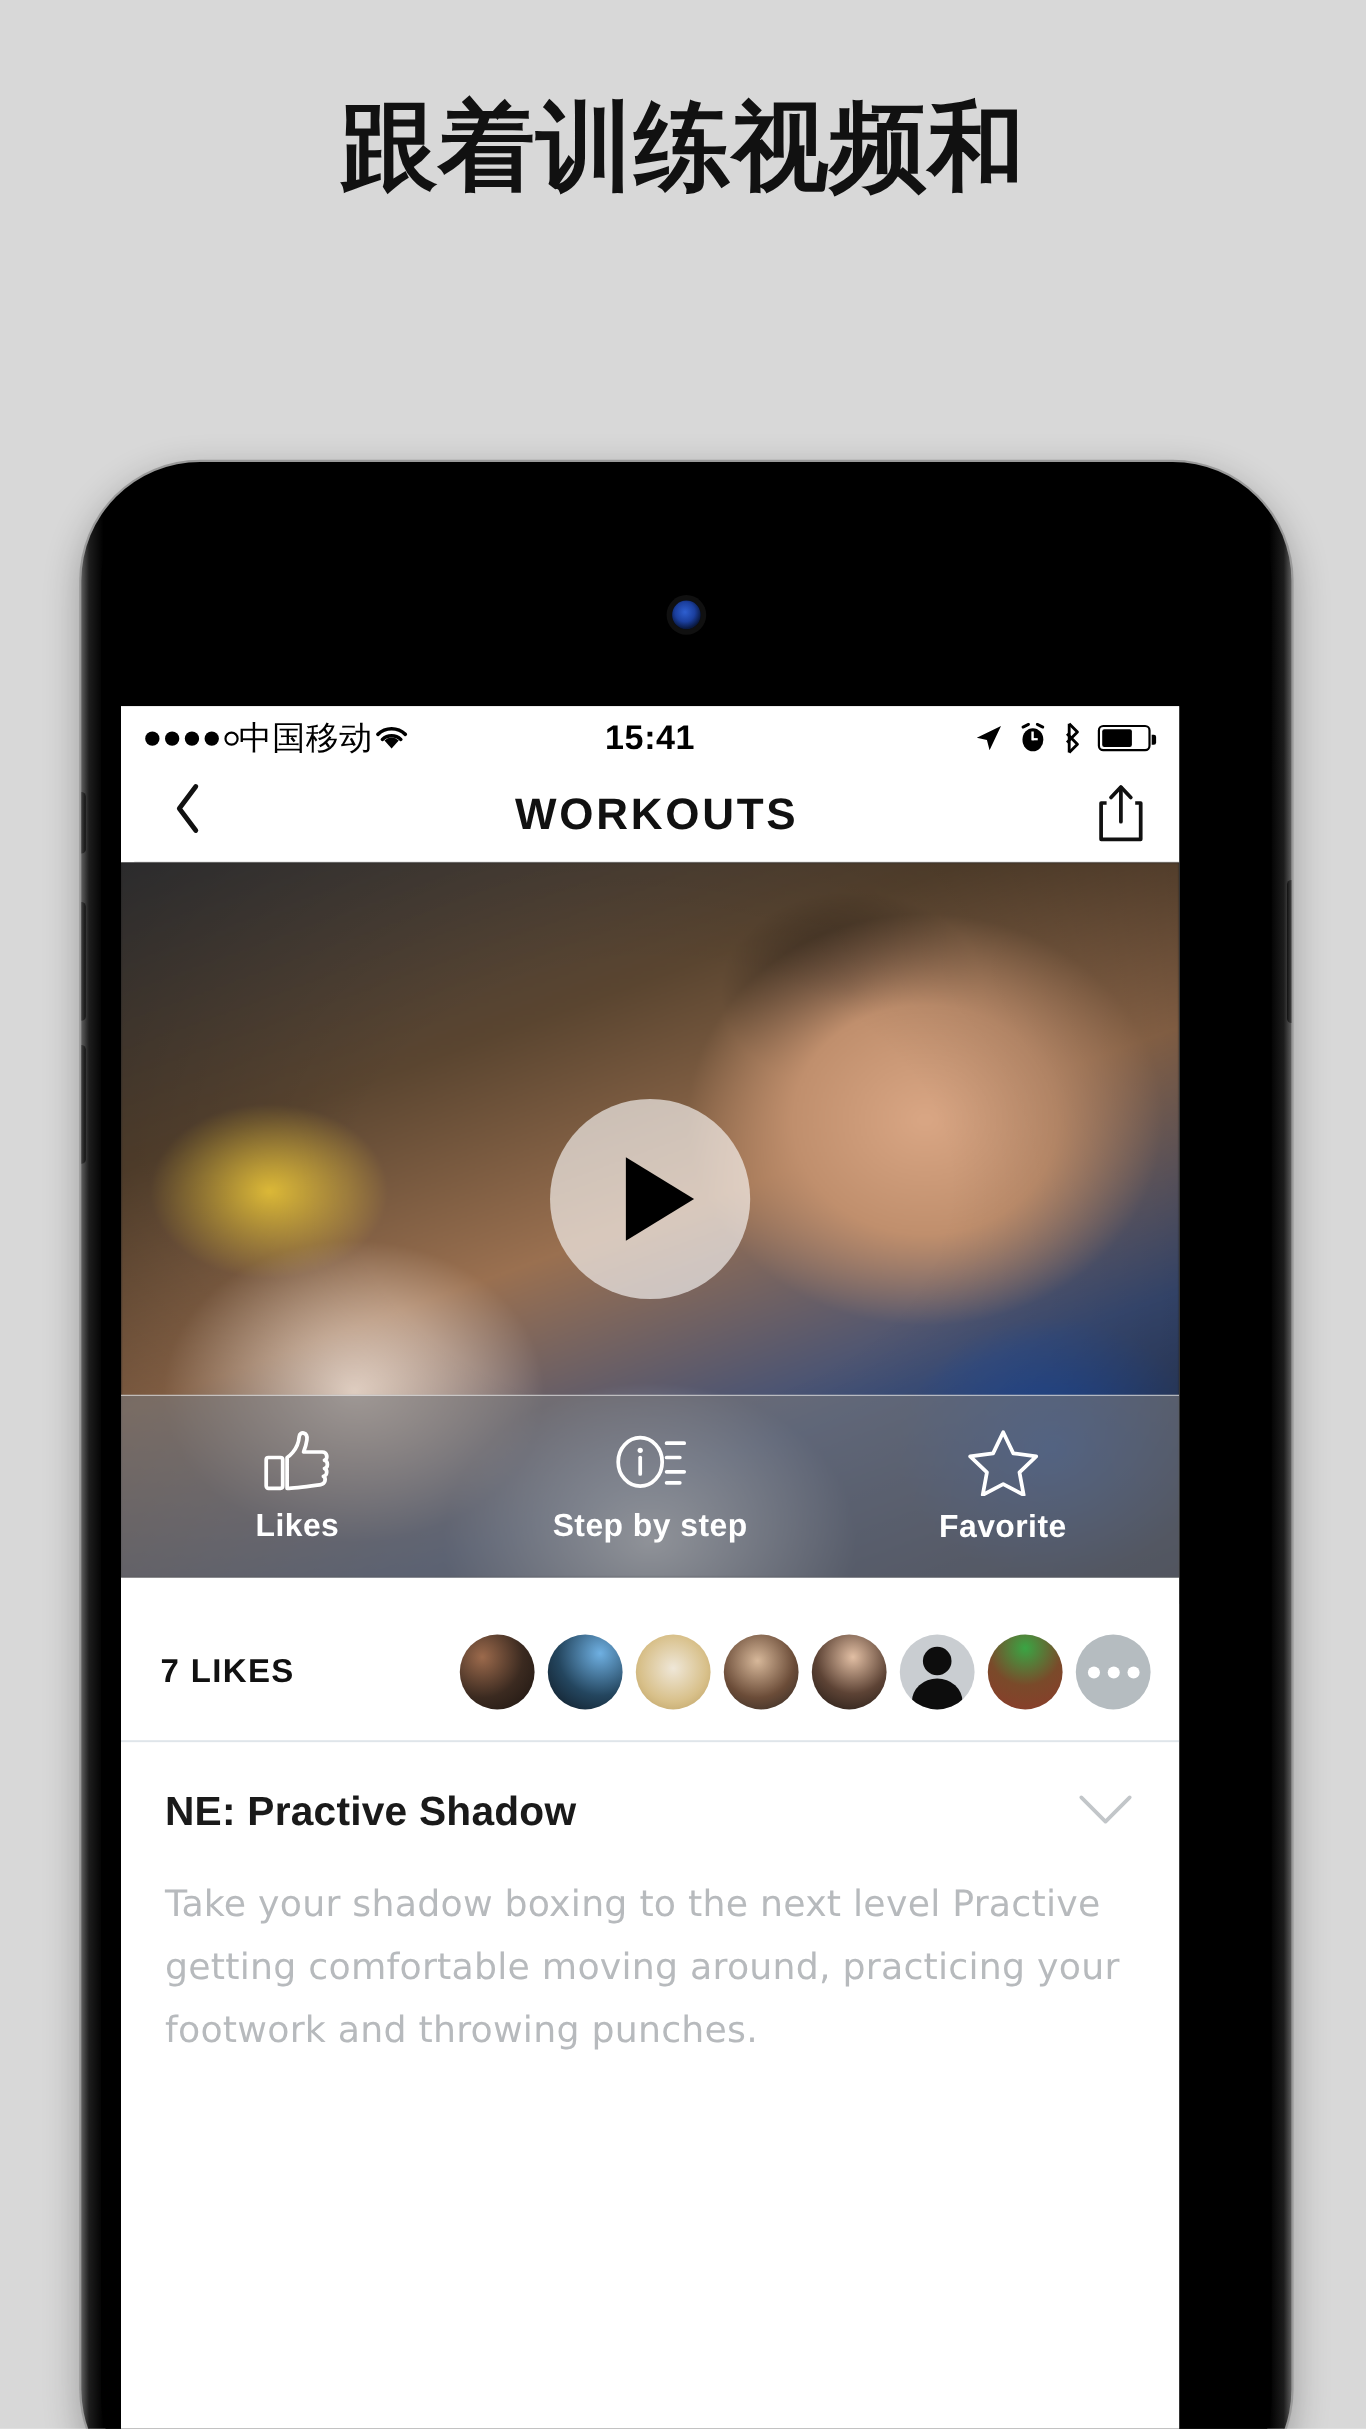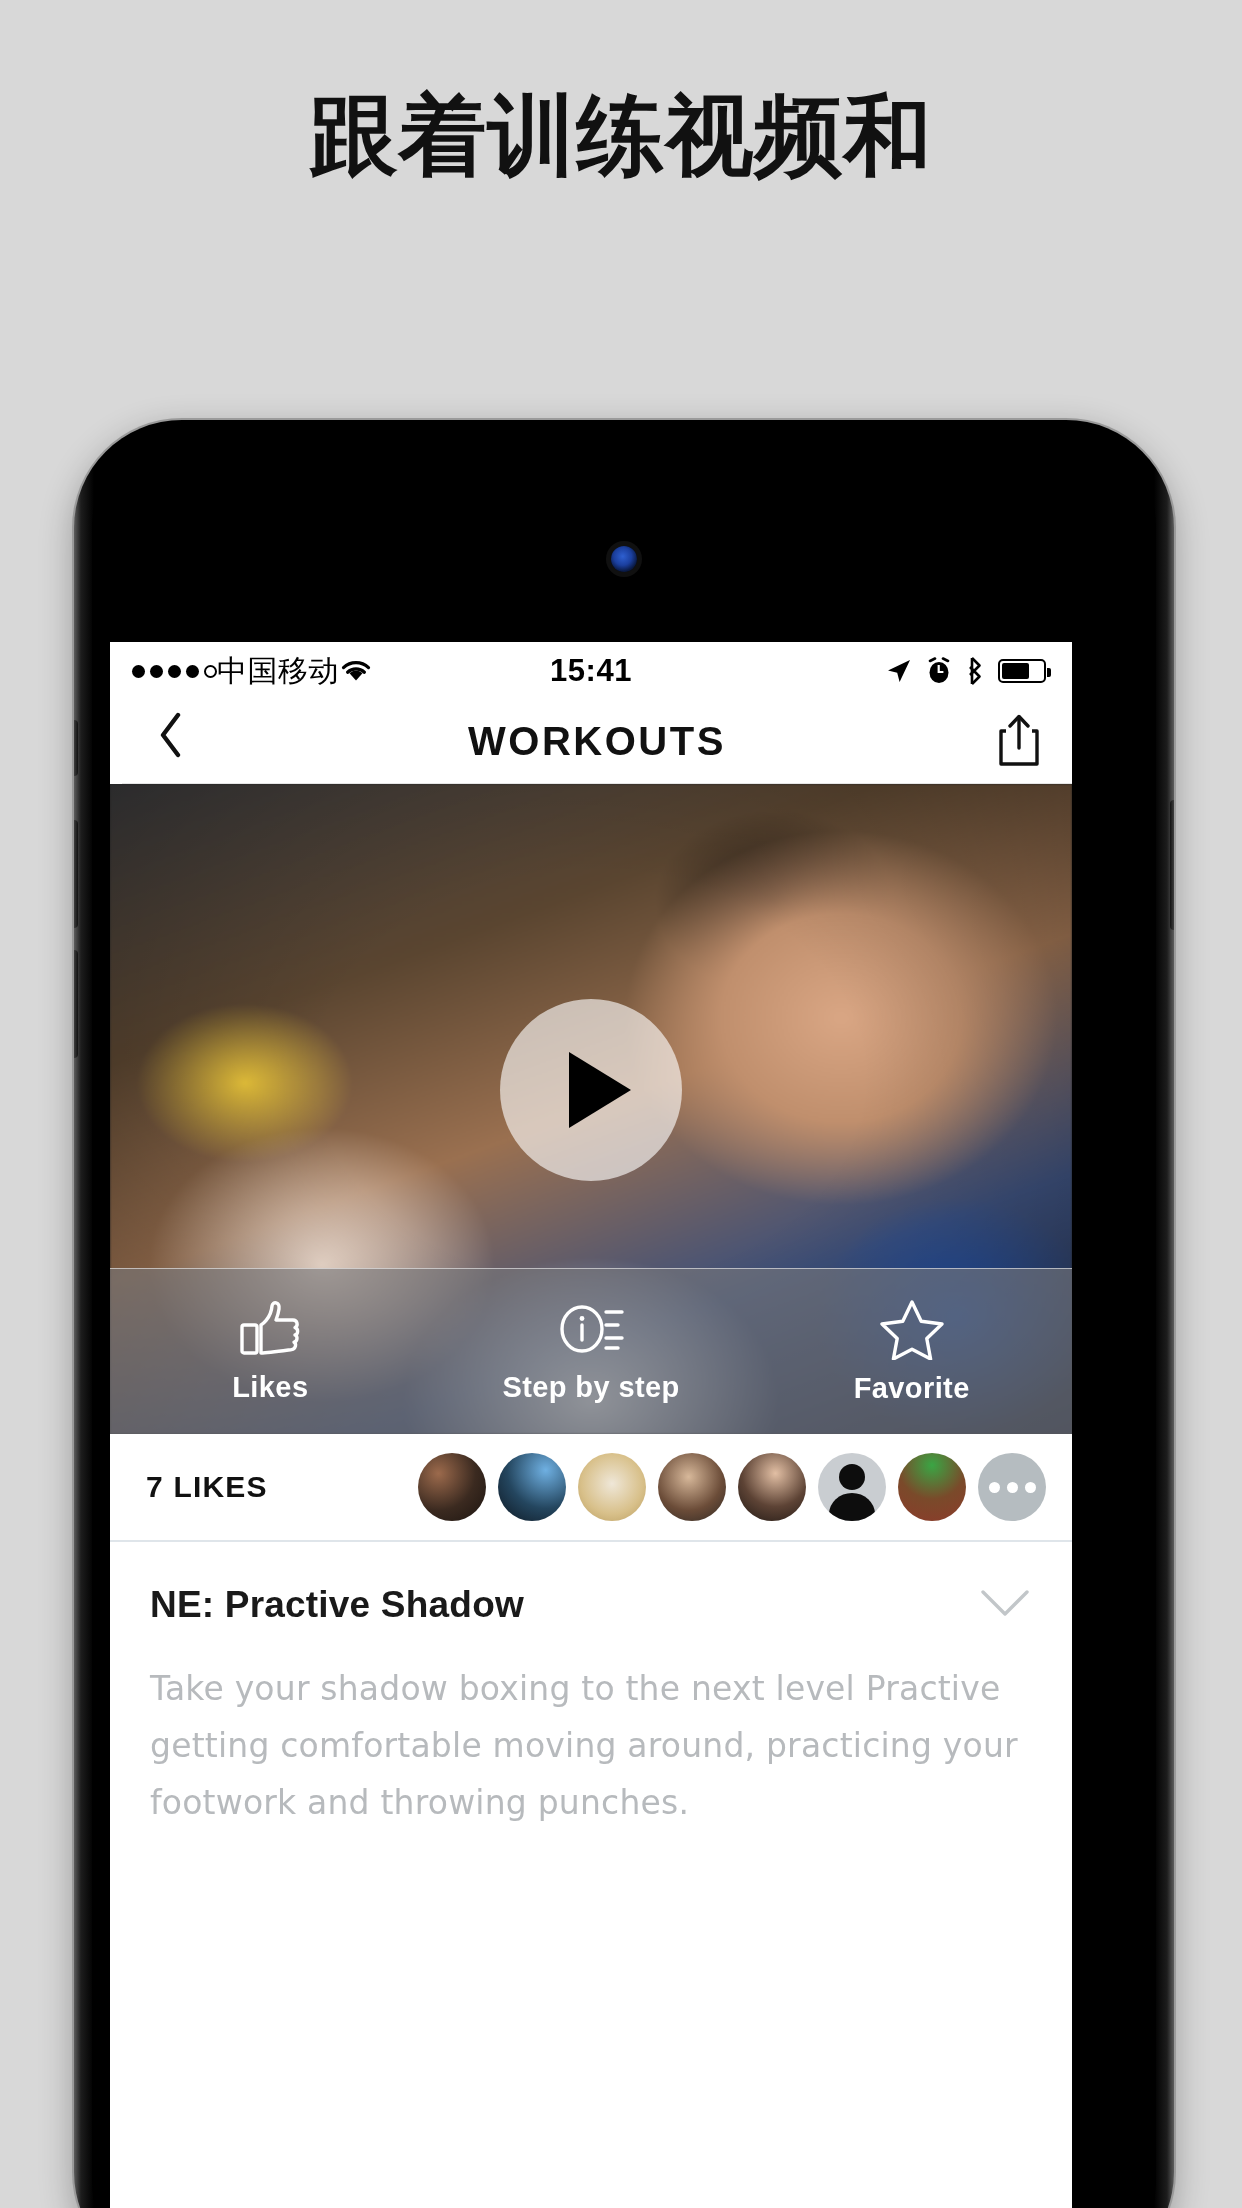--- a/index.html
+++ b/index.html
@@ -18,21 +18,21 @@
     left: 0;
     width: 1242px;
     text-align: center;
     color: #111111;
     font-weight: bold;
     font-size: 88px;
     line-height: 116px;
     letter-spacing: 1px;
     font-family: "DejaVu Sans", "Liberation Sans", sans-serif;
   }
-  .headline div { white-space: nowrap; }
+  .headline div { white-space: nowrap; font-family: Liberation Serif, serif; }
 
   
   .phone {
     position: absolute;
     left: 74px;
     top: 420px;
     width: 1100px;
     height: 1860px;
     border-radius: 108px;
     background: #0b0b0b;
@@ -183,25 +183,26 @@
   }
   .action {
     flex: 1; display: flex; flex-direction: column;
     align-items: center; justify-content: center; gap: 12px;
     color: #fff;
   }
   .action span { font-size: 29px; font-weight: bold; letter-spacing: 0.4px; }
 
   
   .likesrow {
-    height: 108px;
+    height: 126px;
     background: #fff;
     display: flex; align-items: center;
     padding: 0 26px 0 36px;
     border-bottom: 2px solid #dfe5ea;
+    margin-top: 24px;
   }
   .likes-count { font-size: 30px; font-weight: bold; color: #111; letter-spacing: 1.2px; white-space: nowrap; }
   .avatars { margin-left: auto; display: flex; align-items: center; gap: 12px; }
   .av { width: 68px; height: 68px; border-radius: 50%; overflow: hidden; flex: 0 0 auto;
         position: relative; }
   .av-more { background: #b5bcc0; display: flex; align-items: center; justify-content: center; gap: 7px; }
   .av-more b { width: 11px; height: 11px; border-radius: 50%; background: #fff; display: block; }
   .av-silhouette { background: #c9cdd1; }
   .av-silhouette:after {
     content: ""; position: absolute; left: 50%; bottom: -14px; transform: translateX(-50%);

